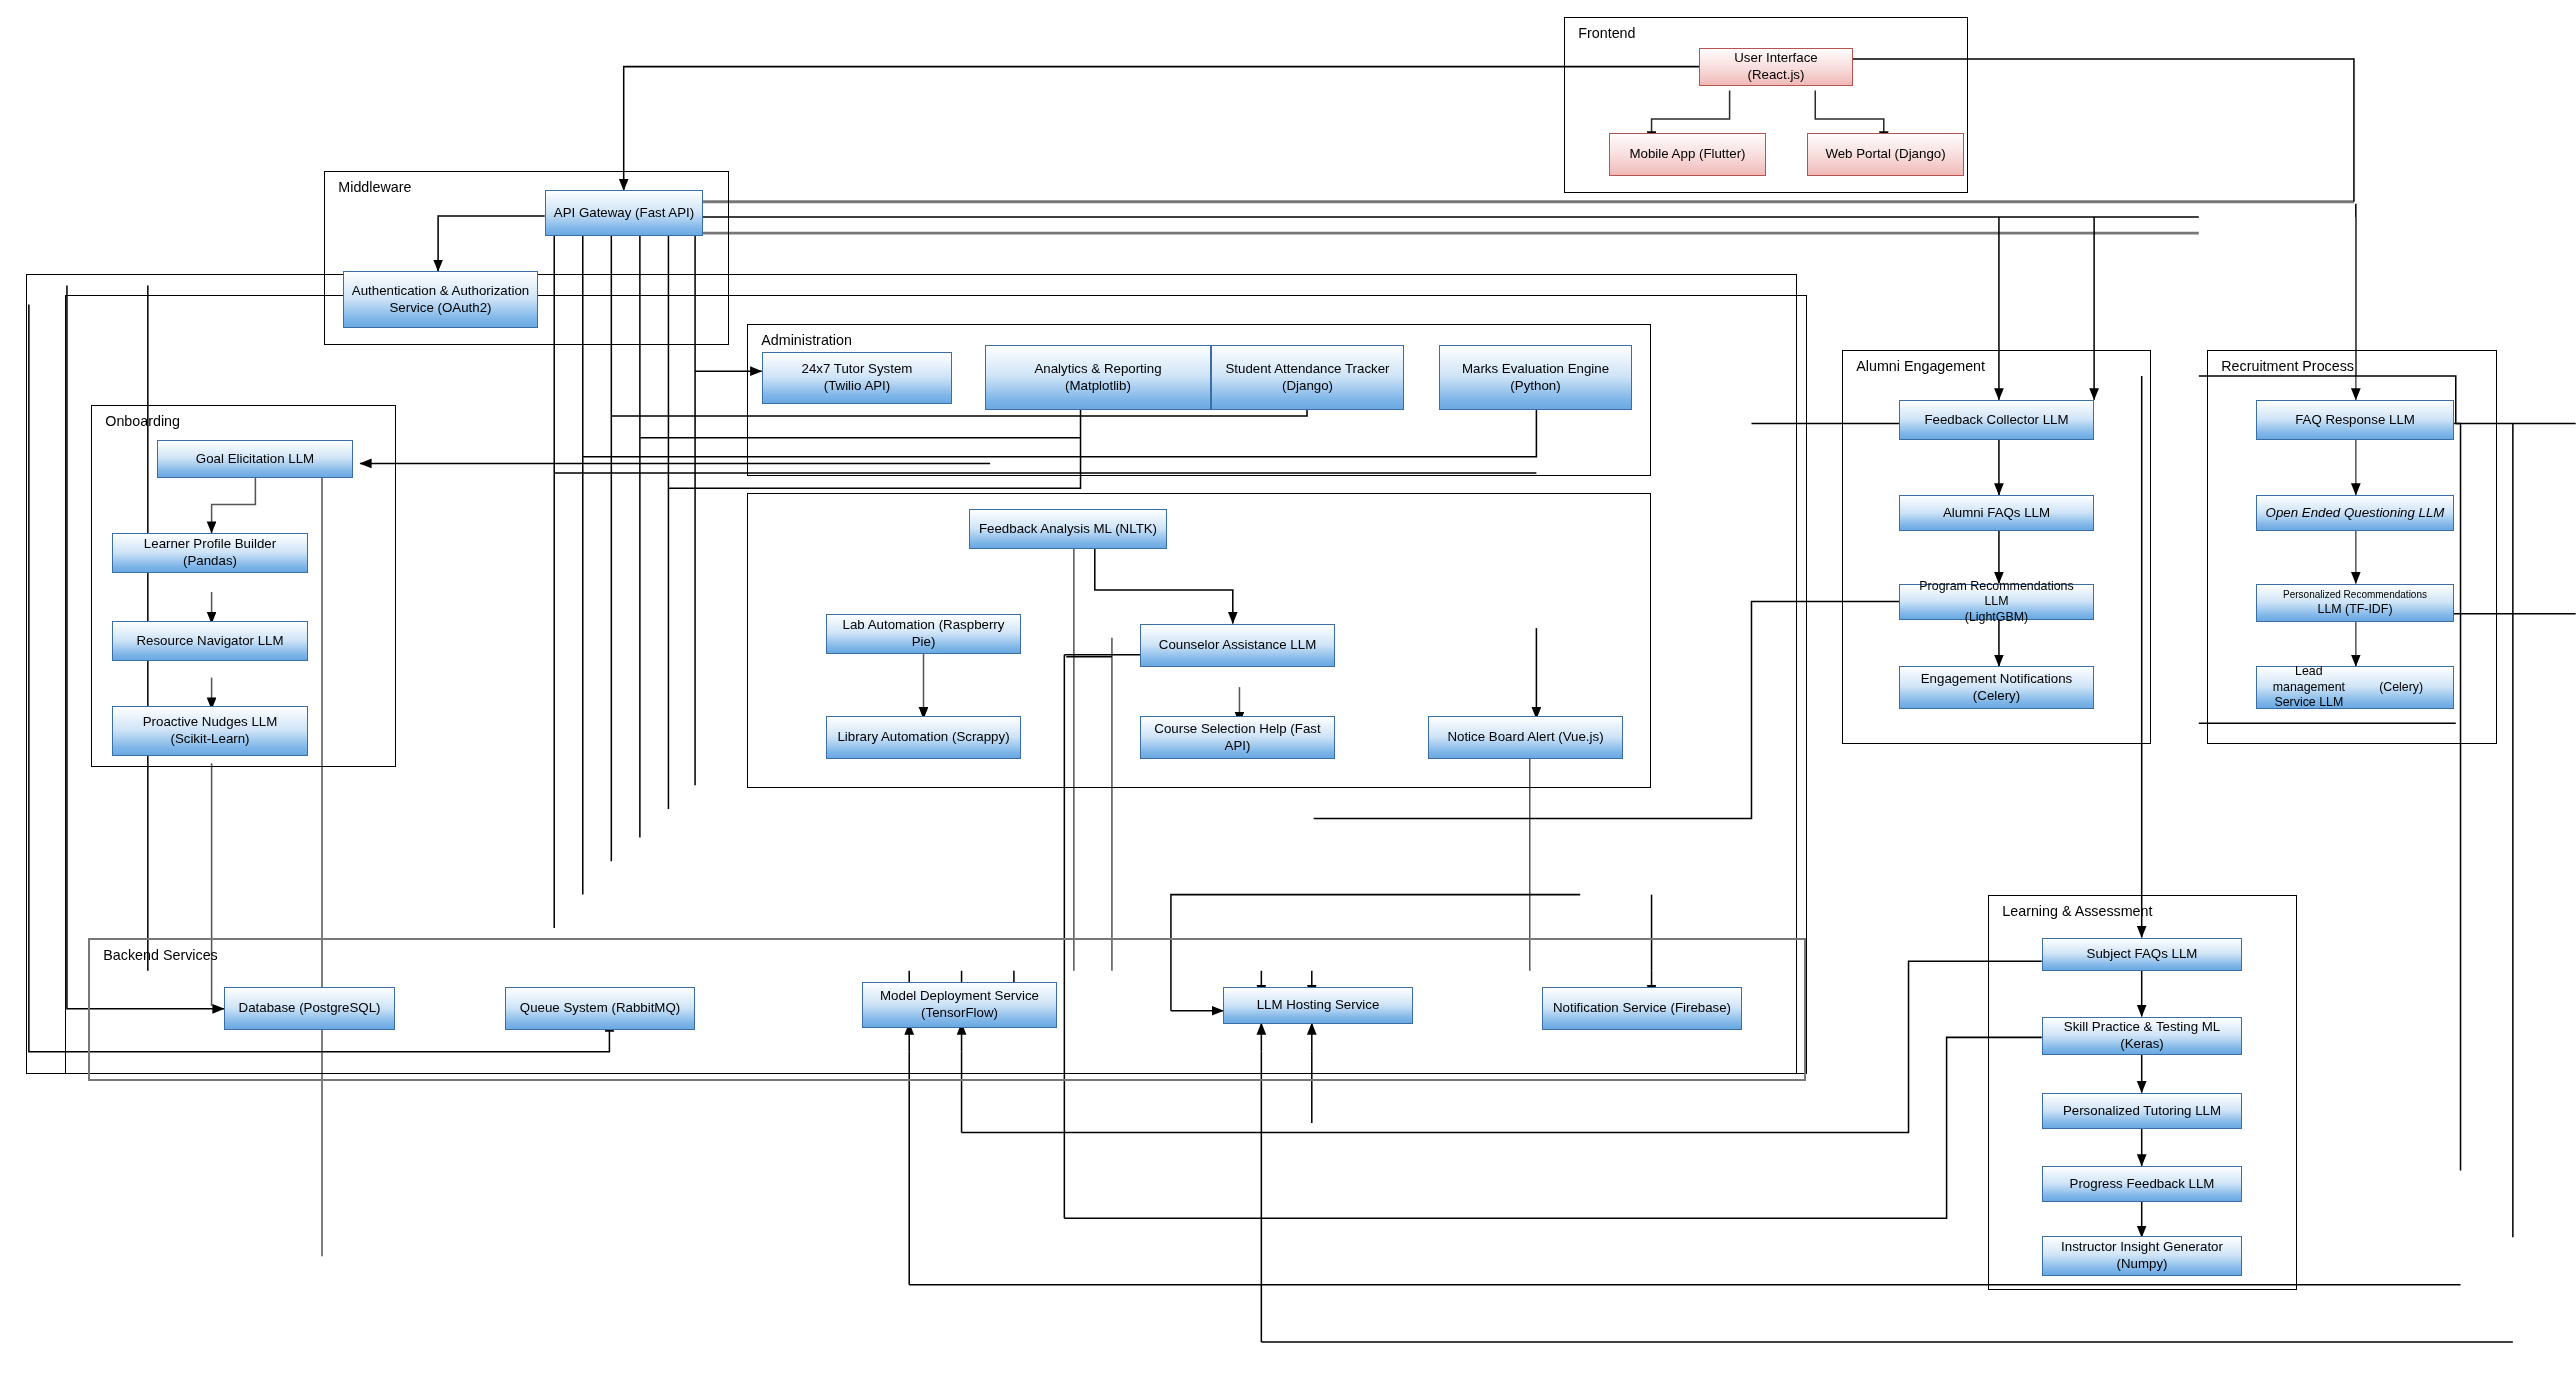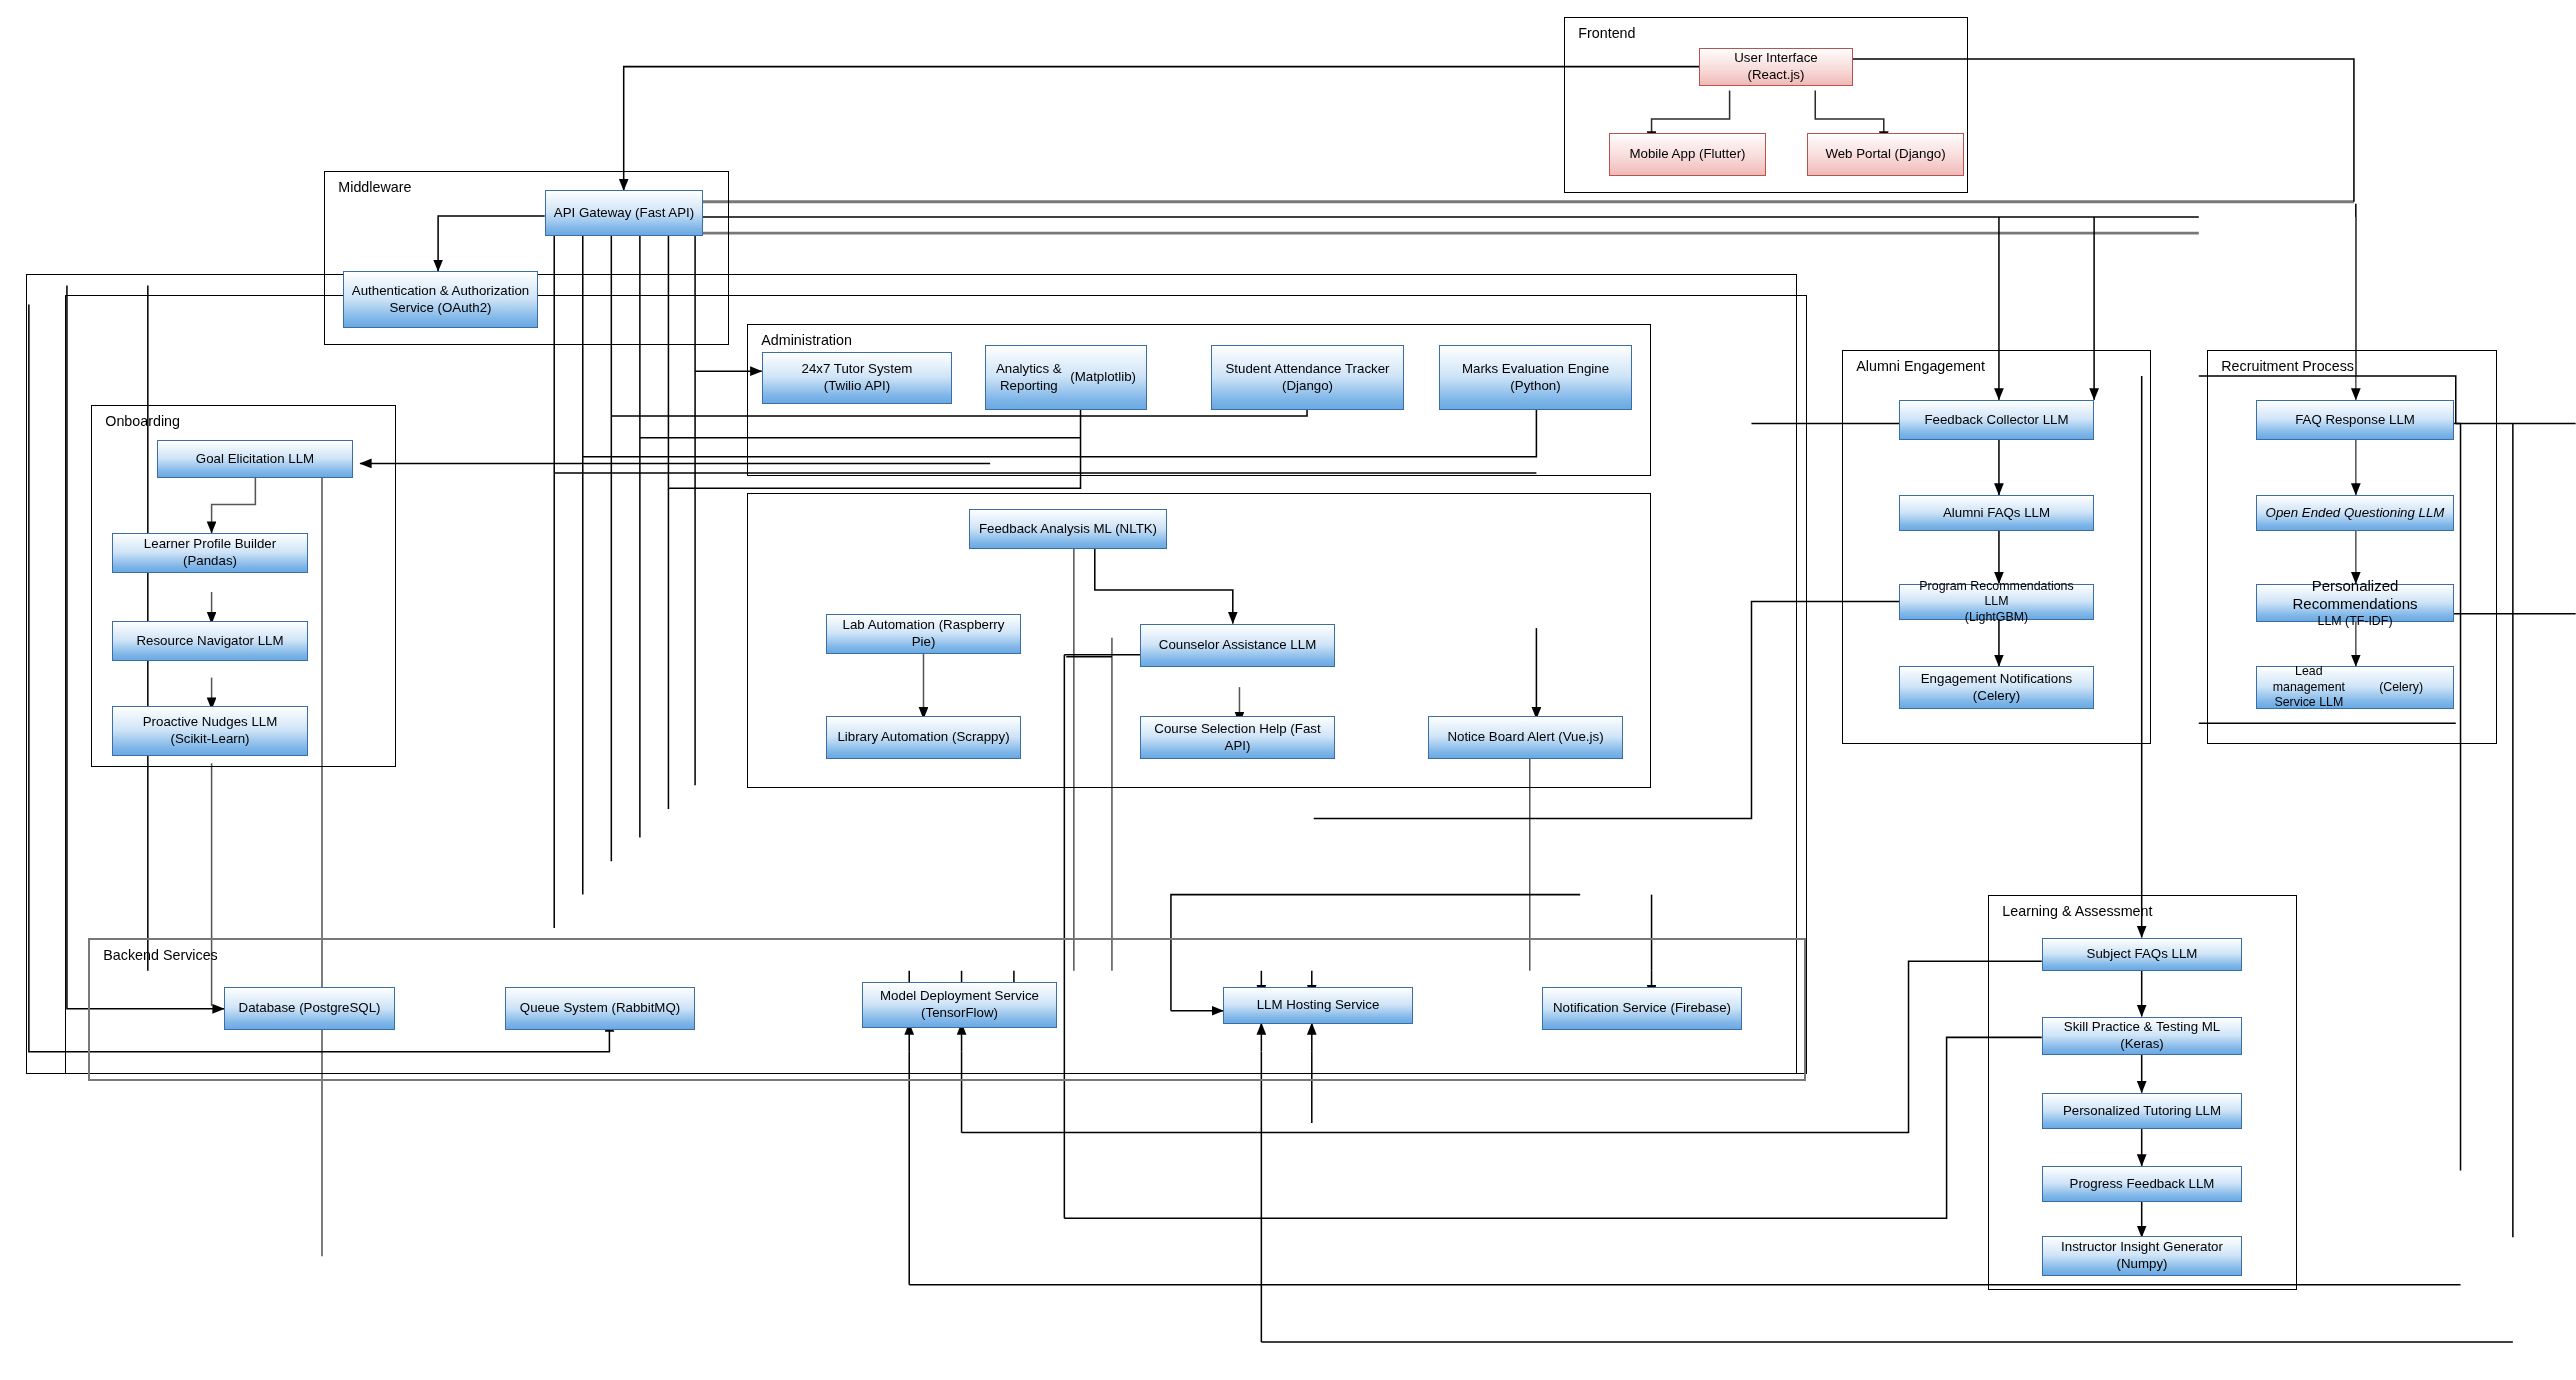--- a/index.html
+++ b/index.html
@@ -217,21 +217,21 @@
   </div>
   <div class="node node-blue" style="left:343px;top:271px;width:195px;height:57px;flex-direction:column;">
     <span>Authentication &amp; Authorization</span>
     <span>Service (OAuth2)</span>
   </div>
 
   <div class="node node-blue" style="left:762px;top:352px;width:190px;height:52px;flex-direction:column;">
     <span>24x7 Tutor System</span>
     <span>(Twilio API)</span>
   </div>
-  <div class="node node-blue" style="left:985px;top:345px;width:162px;height:65px;flex-direction:row;">
+  <div class="node node-blue" style="left:985px;top:345px;width:226px;height:65px;flex-direction:column;">
     <span>Analytics &amp; Reporting</span>
     <span>(Matplotlib)</span>
   </div>
   <div class="node node-blue" style="left:1211px;top:345px;width:193px;height:65px;flex-direction:column;">
     <span>Student Attendance Tracker</span>
     <span>(Django)</span>
   </div>
   <div class="node node-blue" style="left:1439px;top:345px;width:193px;height:65px;flex-direction:column;">
     <span>Marks Evaluation Engine</span>
     <span>(Python)</span>
@@ -285,21 +285,21 @@
     <span>(Celery)</span>
   </div>
 
   <div class="node node-blue" style="left:2256px;top:400px;width:198px;height:40px;">
     <span>FAQ Response LLM</span>
   </div>
   <div class="node node-blue" style="left:2256px;top:495px;width:198px;height:36px;font-style:italic;">
     <span>Open Ended Questioning LLM</span>
   </div>
   <div class="node node-blue" style="left:2256px;top:584px;width:198px;height:38px;flex-direction:column;">
-    <span style="font-size:15px;">Personalized Recommendations</span>
+    <span style="font-size:10px;">Personalized Recommendations</span>
     <span style="font-size:12.4px;">LLM (TF-IDF)</span>
   </div>
   <div class="node node-blue" style="left:2256px;top:666px;width:198px;height:43px;flex-direction:row;">
     <span style="font-size:12.4px;">Lead management Service LLM</span>
     <span style="font-size:12.4px;">(Celery)</span>
   </div>
 
   <div class="node node-blue" style="left:2042px;top:938px;width:200px;height:33px;">
     <span>Subject FAQs LLM</span>
   </div>

